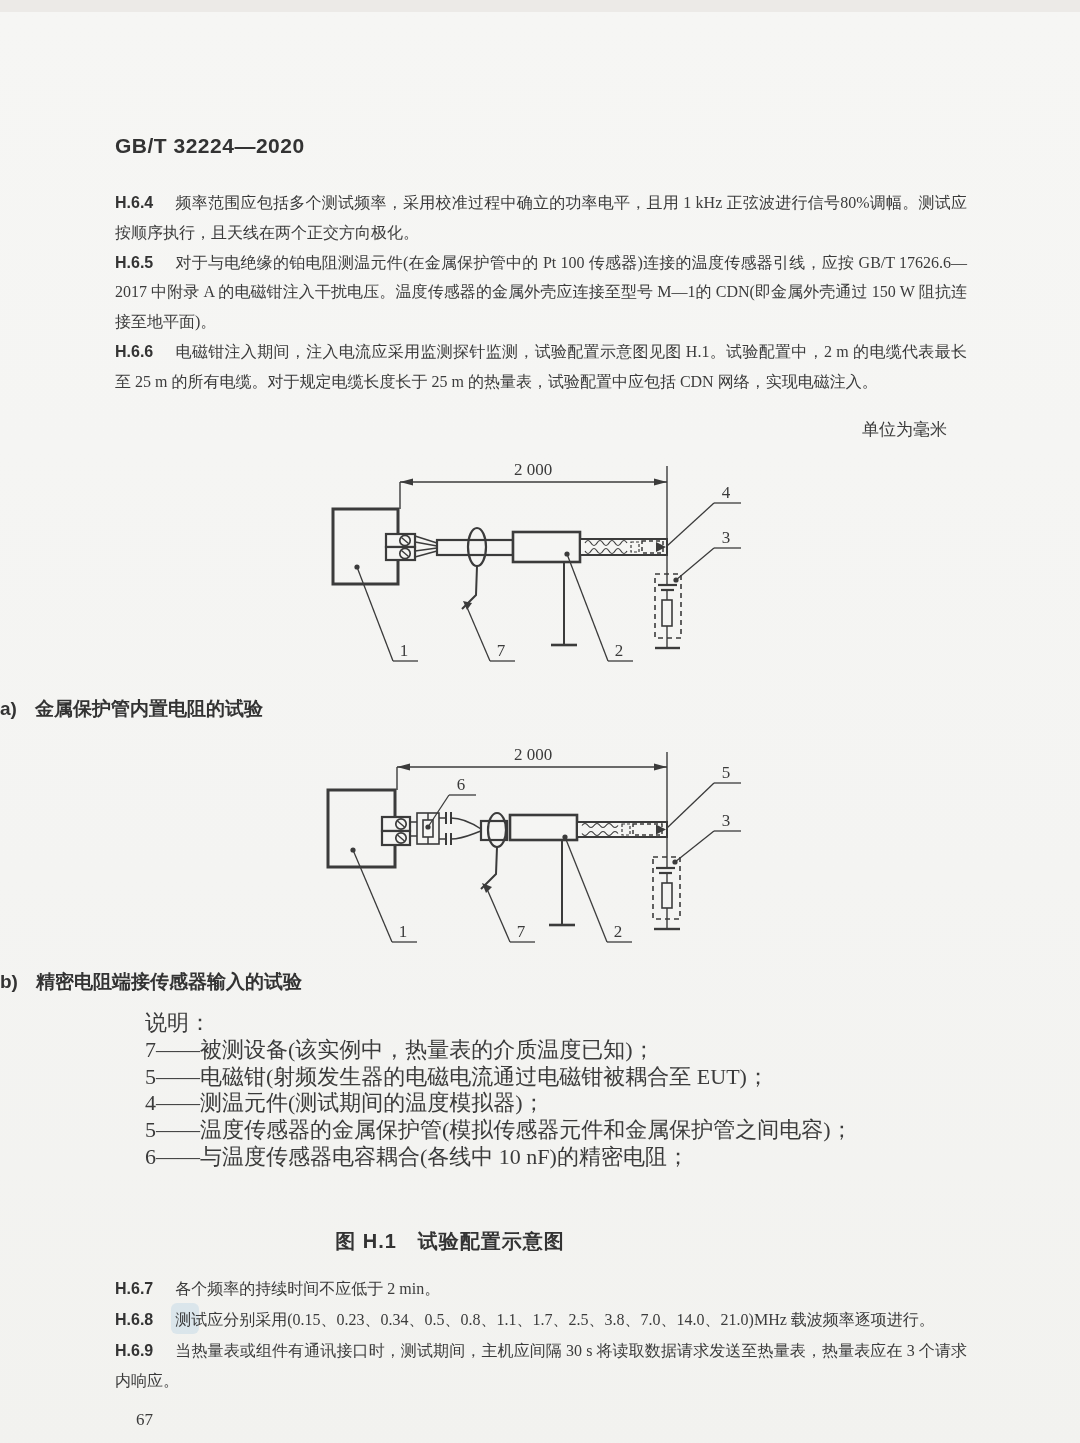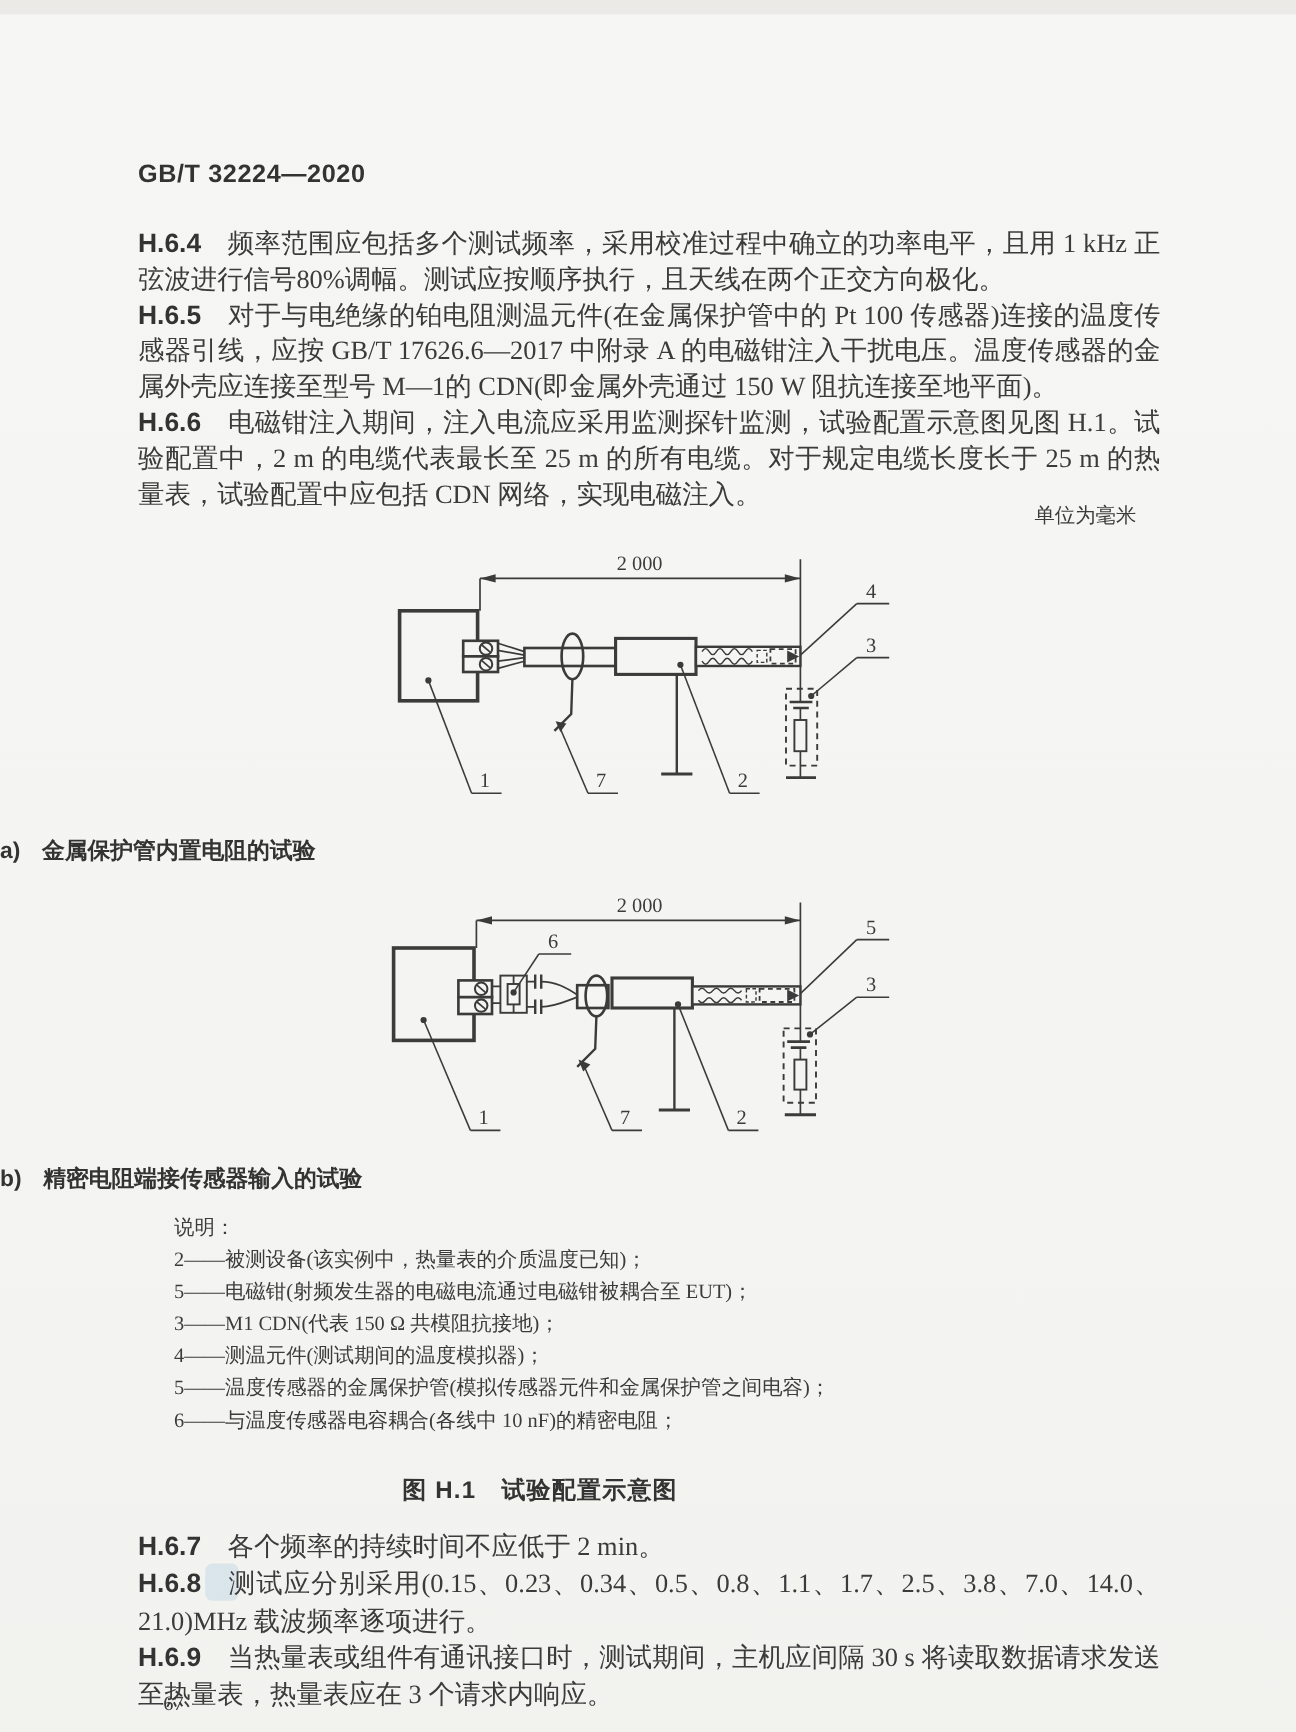--- a/index.html
+++ b/index.html
@@ -9,39 +9,39 @@
     font-family:"Liberation Serif","DejaVu Serif",serif;
     color:#3b3b3b; overflow:hidden;
   }
   .doc-header {
     position:absolute; left:115px; top:122px;
     font-family:"Liberation Sans","DejaVu Sans",sans-serif;
     font-weight:bold; font-size:21px; letter-spacing:.5px; color:#333;
   }
   .textblock {
     position:absolute; left:115px; width:852px;
-    font-size:22px; line-height:29.8px; text-align:justify;
+    font-size:16px; line-height:29.8px; text-align:justify;
   }
   .textblock p { margin:0; }
   .plabel {
     font-family:"Liberation Sans","DejaVu Sans",sans-serif;
     font-weight:bold; margin-right:22px; color:#333;
   }
   .tb-upper { top:176px; }
   .tb-lower { top:1262px; line-height:30.8px; }
   .unit-note { position:absolute; right:133px; top:406px; font-size:17px; }
   .subcap {
     position:absolute; left:0; width:1074px; text-align:left;
     font-family:"Liberation Sans","DejaVu Sans",sans-serif;
     font-weight:bold; font-size:19px; color:#333;
   }
   .subcap .sc-label { margin-right:18px; }
   .cap-a { top:684px; }
   .cap-b { top:957px; }
-  .legend { position:absolute; left:145px; top:998px; font-size:17px; line-height:26.8px; }
+  .legend { position:absolute; left:145px; top:998px; font-size:22px; line-height:26.8px; }
   .legend div { white-space:nowrap; }
   .figcap {
     position:absolute; left:0; width:900px; top:1216px; text-align:center;
     font-family:"Liberation Sans","DejaVu Sans",sans-serif;
     font-weight:bold; font-size:20px; color:#333; letter-spacing:1px;
   }
   .pageno { position:absolute; left:136px; top:1398px; font-size:17px; }
   .diag { position:absolute; left:300px; }
   .diag-a { top:440px; }
   .diag-b { top:730px; }
@@ -248,23 +248,22 @@
     <text x="426" y="36" text-anchor="middle">5</text>
     <text x="426" y="84" text-anchor="middle">3</text>
   </svg>
 
   <div class="subcap cap-b">
     <span class="sc-label">b)</span><span>精密电阻端接传感器输入的试验</span>
   </div>
 
   <div class="legend">
     <div>说明：</div>
-    <div>2——被测设备(该实例中，热量表的介质温度已知)；</div>
+    <div>7——被测设备(该实例中，热量表的介质温度已知)；</div>
     <div>5——电磁钳(射频发生器的电磁电流通过电磁钳被耦合至 EUT)；</div>
-    <div>3——M1 CDN(代表 150 Ω 共模阻抗接地)；</div>
     <div>4——测温元件(测试期间的温度模拟器)；</div>
     <div>5——温度传感器的金属保护管(模拟传感器元件和金属保护管之间电容)；</div>
     <div>6——与温度传感器电容耦合(各线中 10 nF)的精密电阻；</div>
   </div>
 
   <div class="figcap">图 H.1　试验配置示意图</div>
 
   <div class="scan-smudge"></div>
 
   <div class="textblock tb-lower">

